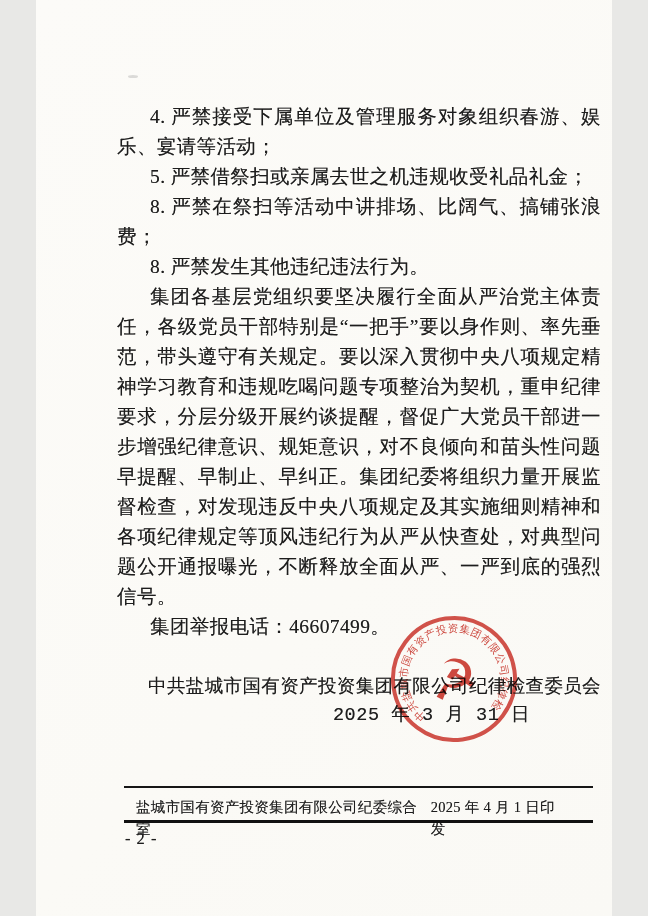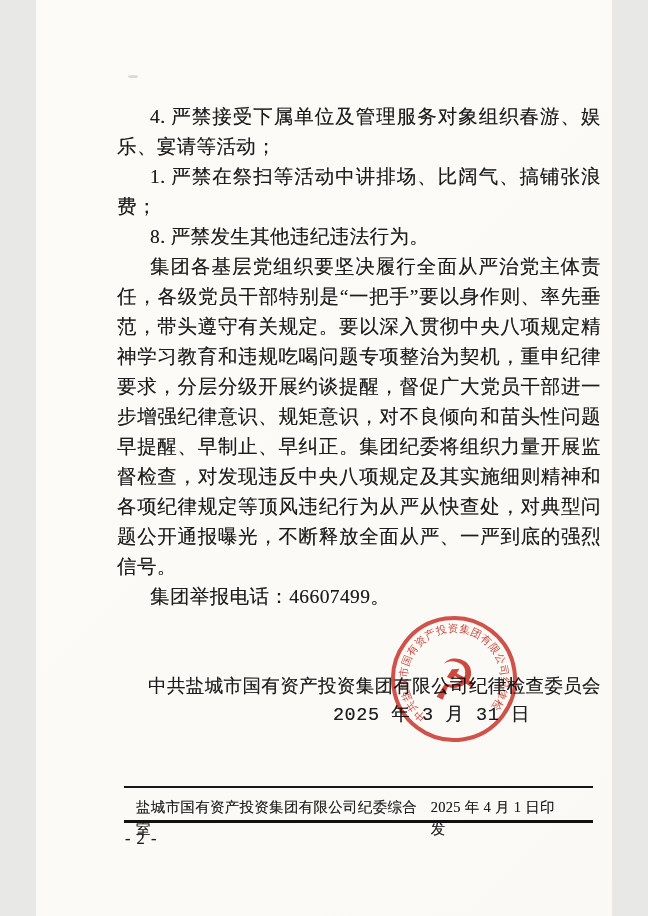--- a/index.html
+++ b/index.html
@@ -123,21 +123,22 @@
 </style>
 </head>
 <body>
 
 <div class="page">
 
   <div class="scan-smudge"></div>
 
   <div class="body-text">
     <p>4. 严禁接受下属单位及管理服务对象组织春游、娱乐、宴请等活动；</p>
-    <p>1. 严禁在祭扫等活动中讲排场、比阔气、搞铺张浪费；</p>
+    <p>5. 严禁借祭扫或亲属去世之机违规收受礼品礼金；</p>
+    <p>8. 严禁在祭扫等活动中讲排场、比阔气、搞铺张浪费；</p>
     <p>8. 严禁发生其他违纪违法行为。</p>
     <p>集团各基层党组织要坚决履行全面从严治党主体责任，各级党员干部特别是“一把手”要以身作则、率先垂范，带头遵守有关规定。要以深入贯彻中央八项规定精神学习教育和违规吃喝问题专项整治为契机，重申纪律要求，分层分级开展约谈提醒，督促广大党员干部进一步增强纪律意识、规矩意识，对不良倾向和苗头性问题早提醒、早制止、早纠正。集团纪委将组织力量开展监督检查，对发现违反中央八项规定及其实施细则精神和各项纪律规定等顶风违纪行为从严从快查处，对典型问题公开通报曝光，不断释放全面从严、一严到底的强烈信号。</p>
     <p>集团举报电话：46607499。</p>
   </div>
 
   <div class="signature-org">中共盐城市国有资产投资集团有限公司纪律检查委员会</div>
   <div class="signature-date">2025 年 3 月 31 日</div>
 
   <svg class="seal" viewBox="0 0 132 132" xmlns="http://www.w3.org/2000/svg">
     <circle cx="66" cy="66" r="61" fill="none" stroke="#cd3a31" stroke-width="4" opacity="0.95"></circle>

